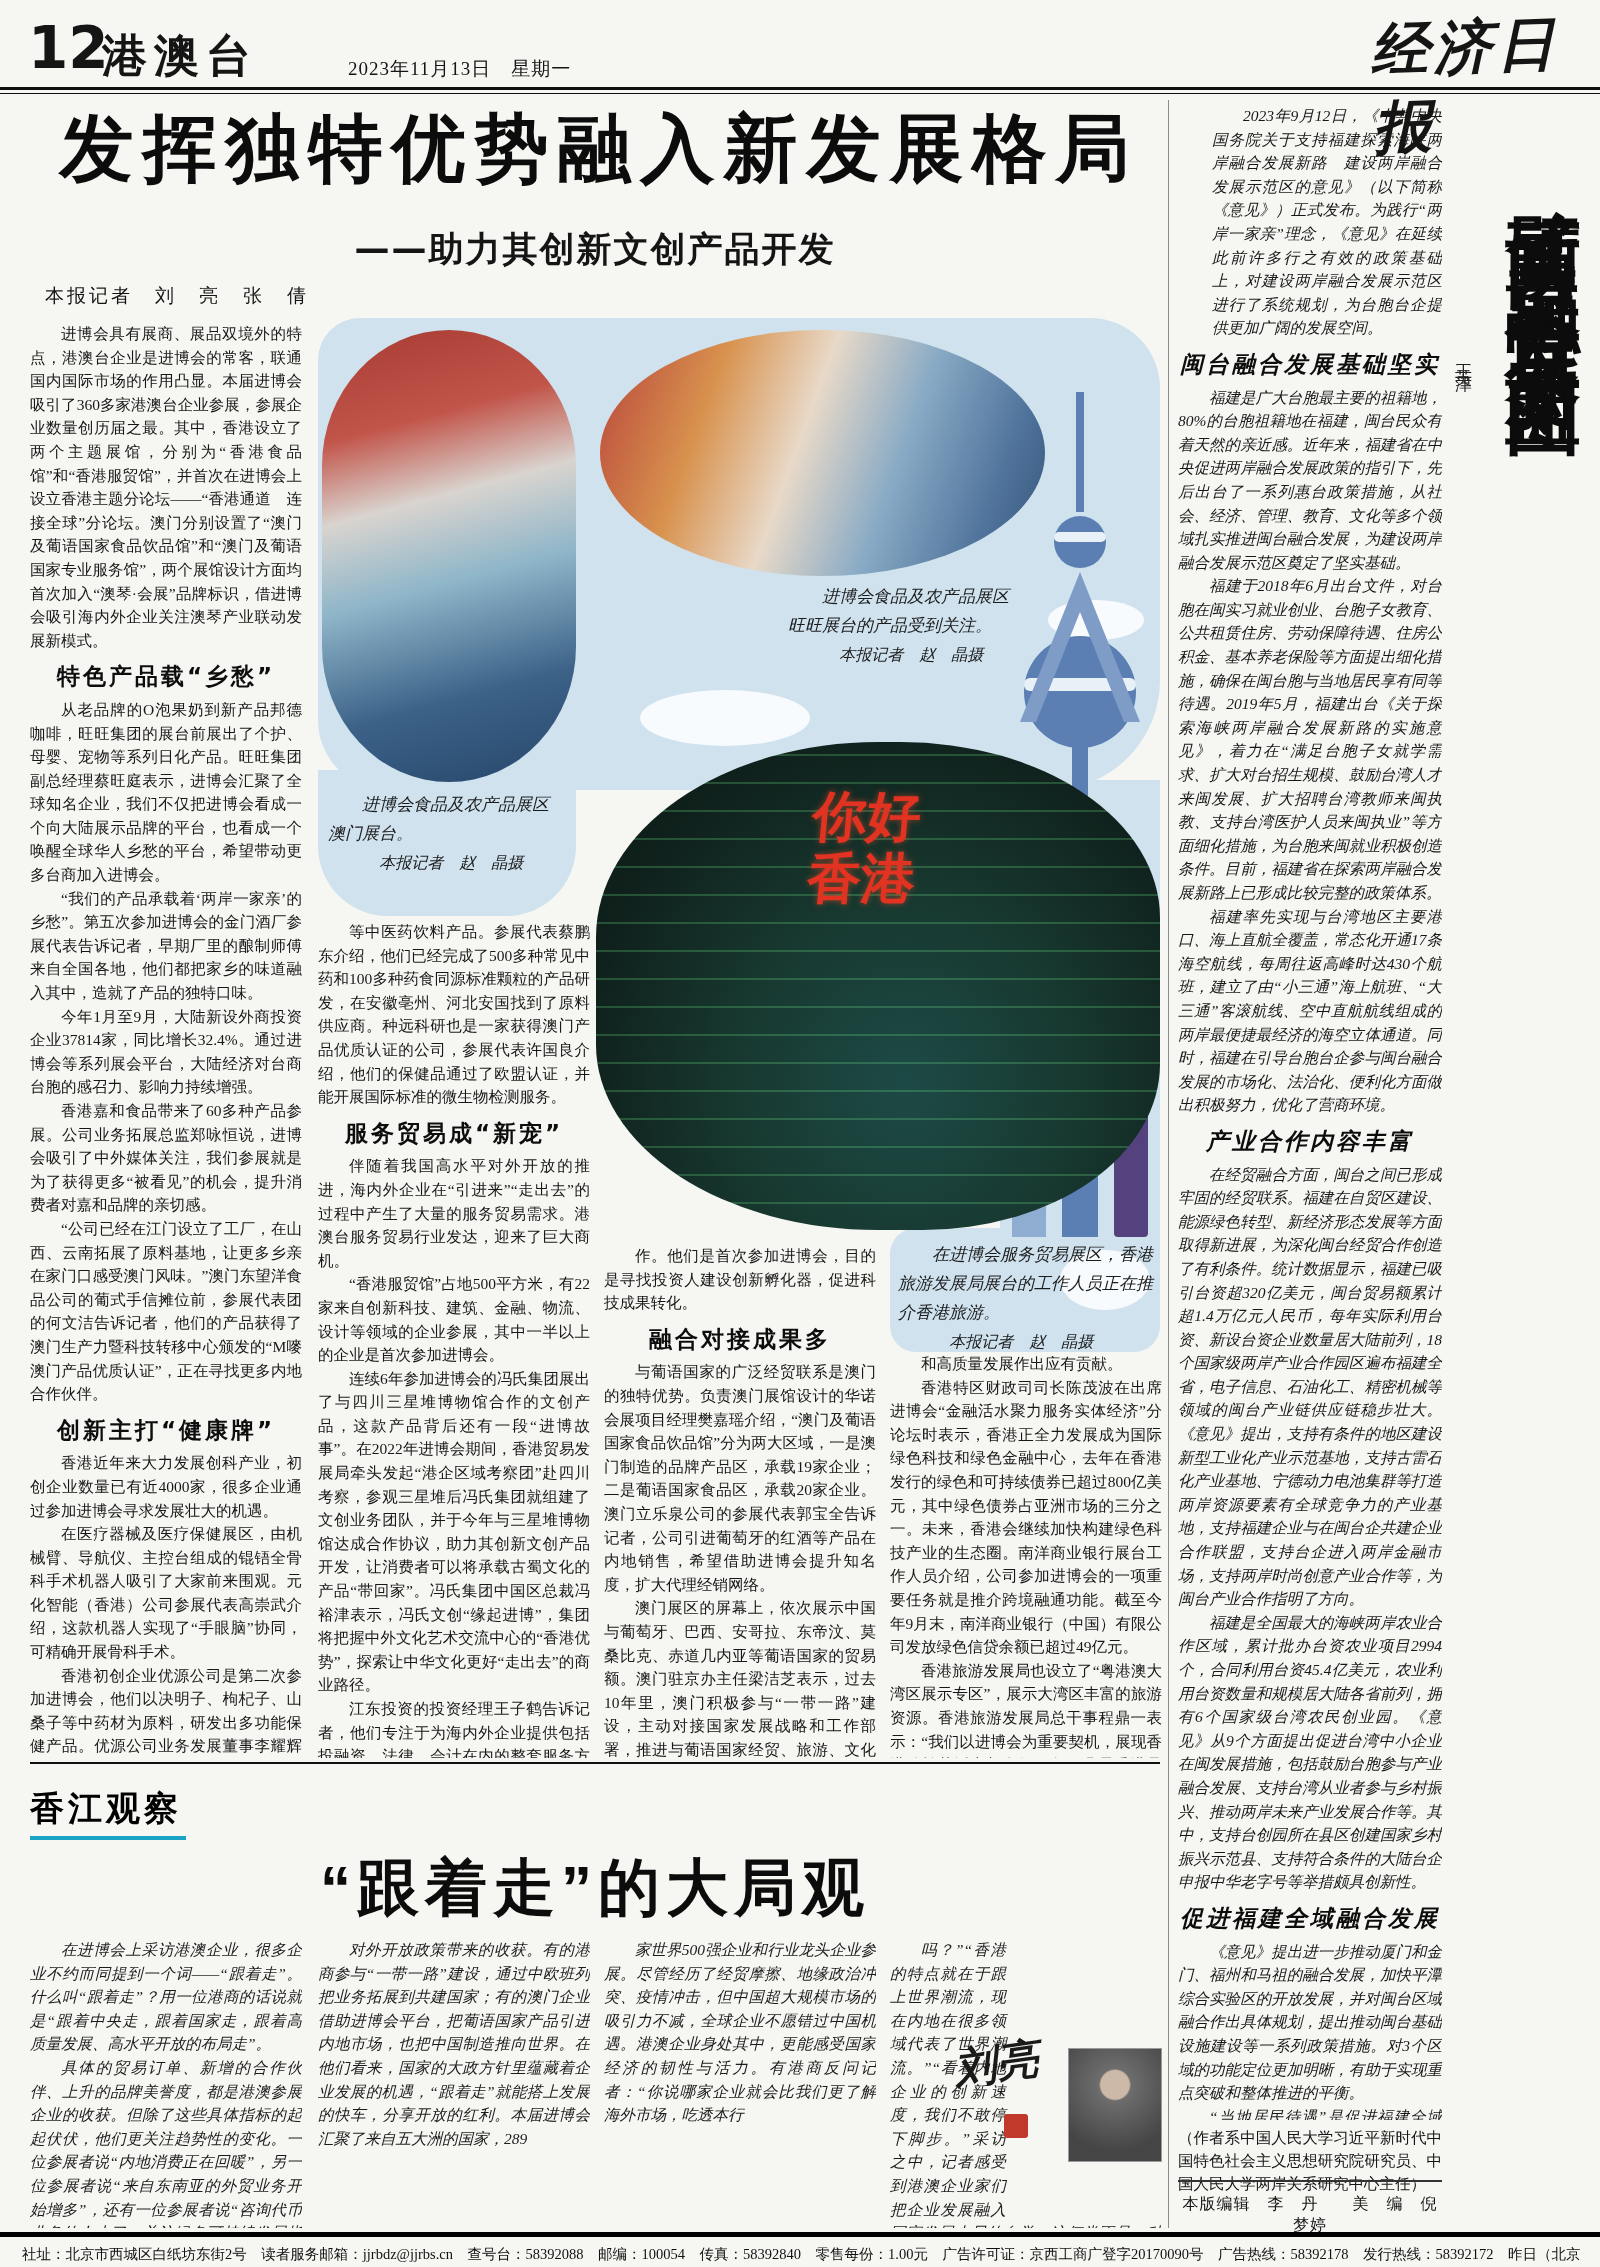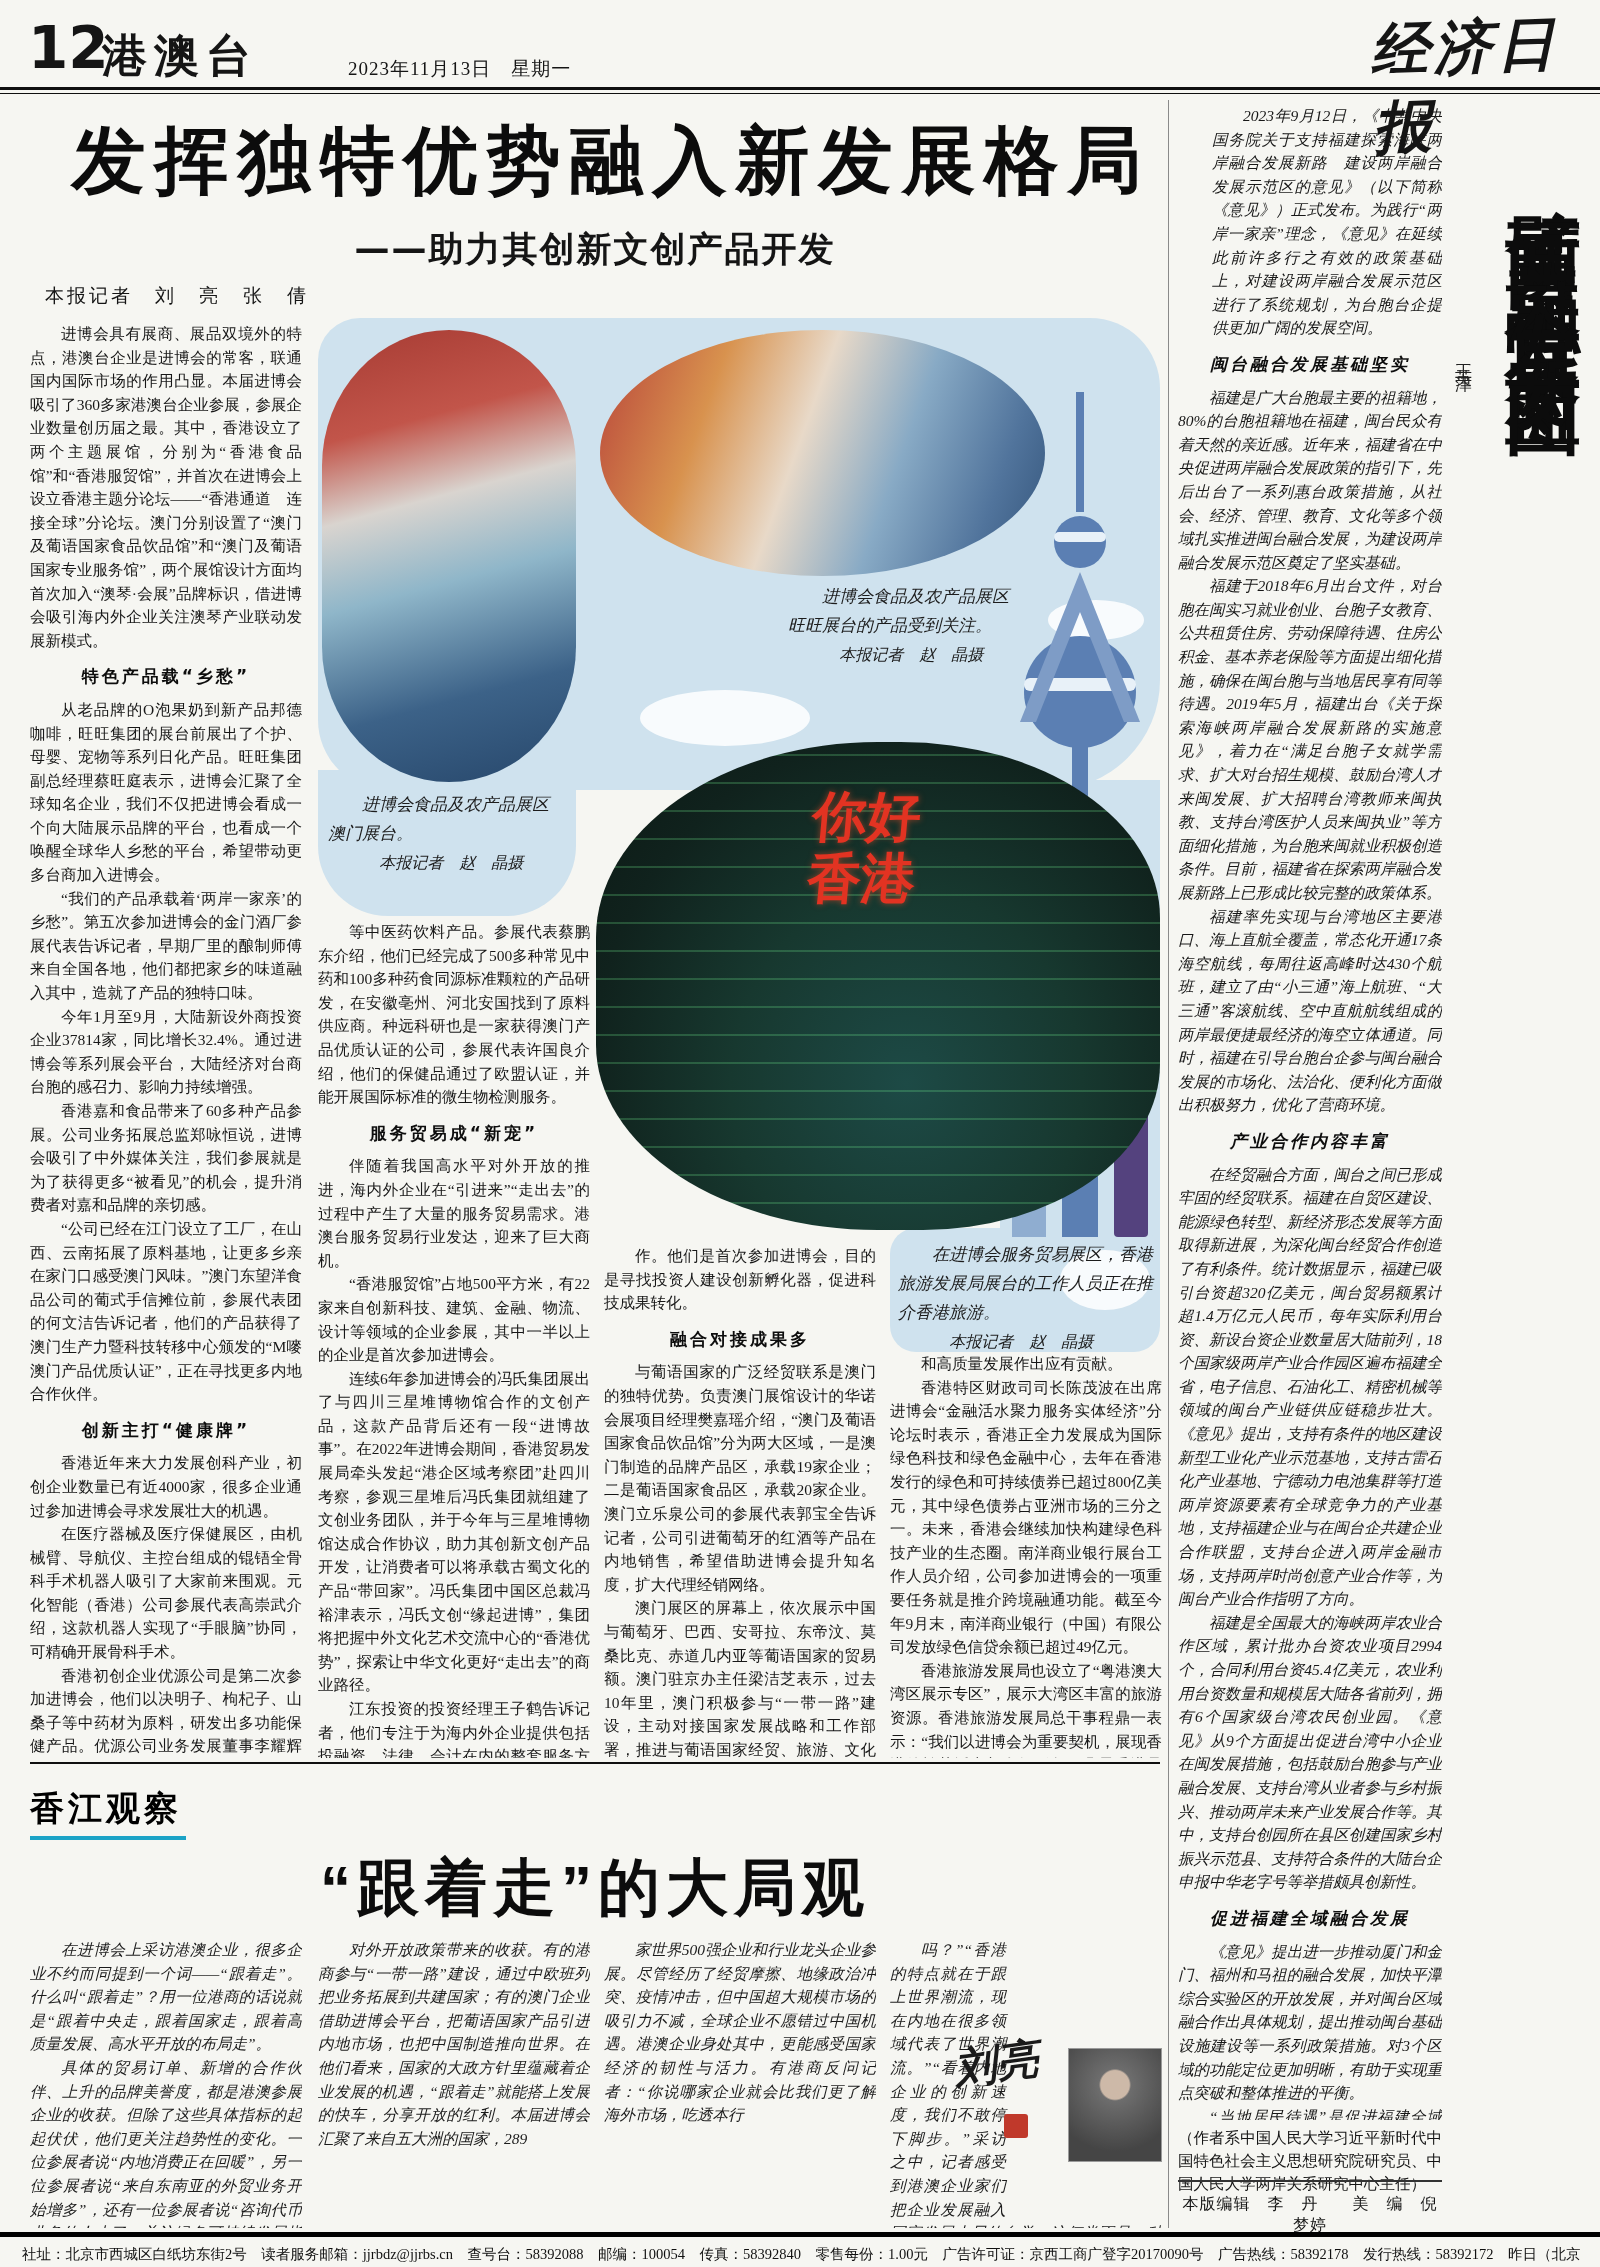--- a/index.html
+++ b/index.html
@@ -8,21 +8,21 @@
   .abs{position:absolute;}
   
   .pageno{left:28px;top:18px;font-family:"DejaVu Sans",sans-serif;font-weight:900;font-size:58px;line-height:60px;}
   .section-name{left:102px;top:26px;font-family:"DejaVu Sans",sans-serif;font-weight:900;font-size:45px;letter-spacing:7px;}
   .date-line{left:348px;top:56px;font-size:19px;letter-spacing:1px;}
   .masthead{left:1372px;top:8px;font-family:"DejaVu Serif",serif;font-style:italic;font-weight:bold;
             font-size:58px;letter-spacing:5px;transform:rotate(-2deg);}
   .rule-thick{left:0;top:87px;width:1600px;height:3px;background:#101010;}
   .rule-thin{left:0;top:93px;width:1600px;height:1px;background:#101010;}
   
-  .main-headline{left:30px;top:96px;width:1130px;margin:16px;text-align:center;
+  .main-headline{left:30px;top:96px;width:1130px;margin:4px;text-align:center;
        font-family:"DejaVu Sans",sans-serif;font-weight:900;font-size:74px;letter-spacing:9px;color:#0c0c0c;}
   .subhead{left:30px;top:226px;width:1130px;text-align:center;
        font-family:"DejaVu Sans",sans-serif;font-weight:700;font-size:35px;letter-spacing:2px;}
   .byline{left:45px;top:283px;width:1130px;font-size:19px;letter-spacing:3px;}
   
   .blob{background:#cfe2ee;}
   .blob-top{left:318px;top:318px;width:842px;height:472px;border-radius:42px 70px 110px 70px;}
   .blob-cap1{left:318px;top:770px;width:258px;height:146px;border-radius:0 0 70px 70px;}
   .blob-right{left:1000px;top:780px;width:160px;height:560px;border-radius:0 0 60px 40px;}
   .blob-cap3{left:890px;top:1228px;width:270px;height:124px;border-radius:26px;}
@@ -39,21 +39,21 @@
   .neon-text{left:214px;top:44px;width:124px;font-family:"DejaVu Sans",sans-serif;font-weight:900;
       font-size:54px;line-height:62px;color:#e23322;transform:skewX(-5deg);text-shadow:0 0 6px rgba(255,80,40,.55);}
   .caption{font-style:italic;}
   .capline{font-family:"Liberation Serif",serif;font-style:italic;font-size:17px;line-height:29px;color:#1c1c1c;margin:0;}
   .caption .capline:first-child{text-indent:2em;}
   .caption .capline:last-child{text-indent:3.2em;font-size:16px;}
   
   .body-col{font-size:15.5px;line-height:23.6px;text-align:justify;overflow:hidden;color:#171717;}
   .para{margin:0;text-indent:2em;}
   .para.intro{margin-left:34px;}
-  .col-h{font-family:"DejaVu Sans",sans-serif;font-weight:700;font-size:17px;letter-spacing:3px;
+  .col-h{font-family:"DejaVu Sans",sans-serif;font-weight:700;font-size:23px;letter-spacing:3px;
          text-align:center;margin:13px 0 9px 0;color:#0d0d0d;}
   
   .divider-v{left:1168px;top:100px;width:1px;height:2128px;background:#8a8a8a;}
   .oped-credit{left:1178px;top:2126px;width:264px;font-size:15.5px;line-height:23px;text-align:justify;}
   .oped-rule{left:1178px;top:2180px;width:264px;height:2px;background:#333;}
   .oped-editors{left:1178px;top:2194px;width:264px;text-align:center;font-size:16px;letter-spacing:1px;}
   .vertical-title{left:1492px;top:146px;writing-mode:vertical-rl;text-orientation:upright;
       font-family:"DejaVu Sans",sans-serif;font-weight:900;font-size:76px;letter-spacing:18px;color:#0c0c0c;}
   .vertical-author{left:1452px;top:350px;writing-mode:vertical-rl;text-orientation:upright;
       font-size:17px;letter-spacing:6px;color:#222;}

